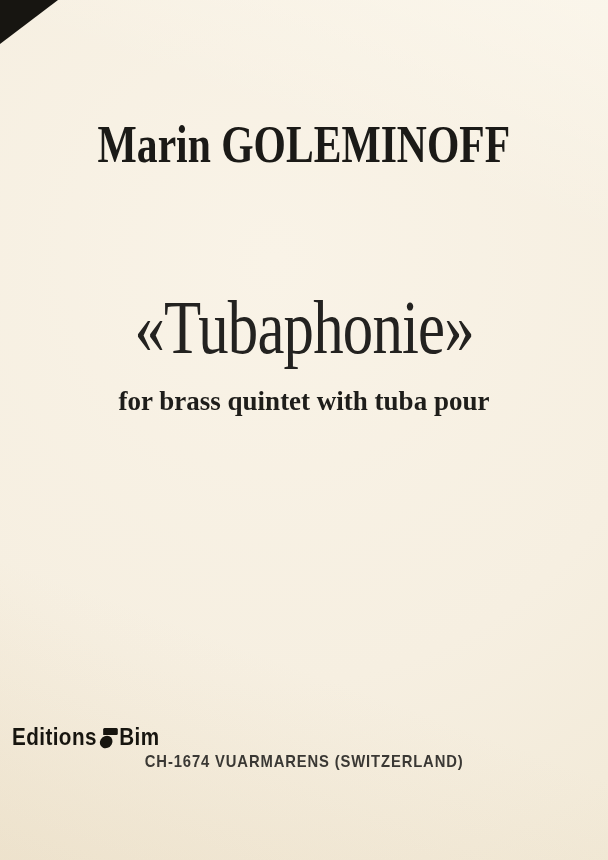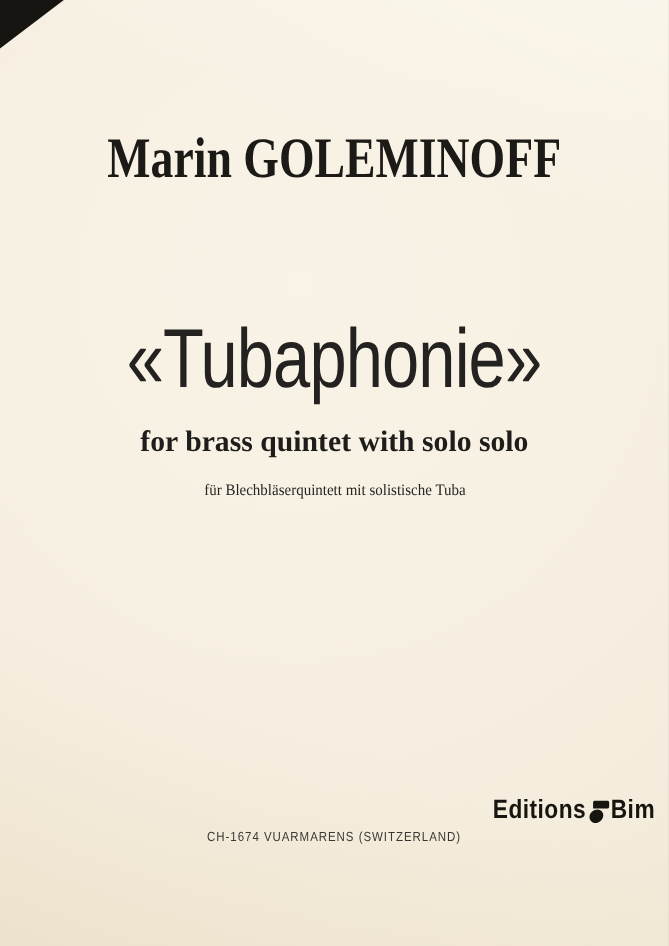--- a/index.html
+++ b/index.html
@@ -44,21 +44,21 @@
     line-height: 52px;
     color: #1b1a17;
   }
   .composer > span {
     display: inline-block;
     transform: scaleX(0.80);
     transform-origin: 50% 50%;
   }
   .main-title {
     top: 287px;
-    font-family: Liberation Sans, sans-serif;
+    font-family: Liberation Serif, serif;
     font-weight: normal;
     font-size: 76px;
     line-height: 80px;
     color: #232220;
   }
   .main-title > span {
     display: inline-block;
     transform: scaleX(0.80);
     transform-origin: 50% 50%;
     letter-spacing: -1px;
@@ -93,21 +93,21 @@
     line-height: 22px;
     font-weight: normal;
     color: #1e1d1a;
   }
   .publisher-row {
     position: absolute;
     top: 722px;
     left: 0;
     width: 608px;
     display: flex;
-    justify-content: flex-end;
+    justify-content: flex-start;
     align-items: flex-start;
   }
   .publisher-row .inner {
     display: flex;
     align-items: flex-start;
     transform: scaleX(0.86);
     transform-origin: 50% 50%;
     font-family: "Liberation Sans", sans-serif;
     font-weight: bold;
     font-size: 24px;
@@ -136,23 +136,23 @@
     left: 0;
     width: 15px;
     height: 12px;
     background: #17150f;
     border-radius: 50%;
     transform: rotate(-18deg);
   }
   .publisher-address {
     top: 753px;
     font-family: "Liberation Sans", sans-serif;
-    font-size: 12px;
+    font-size: 17px;
     line-height: 17px;
-    font-weight: normal;
+    font-weight: bold;
     color: #3a3834;
   }
   .publisher-address > span {
     display: inline-block;
     transform: scaleX(0.87);
     transform-origin: 50% 50%;
     letter-spacing: 1px;
   }
 </style>
 </head>
@@ -163,26 +163,23 @@
   <div class="corner-triangle"></div>
 
   <div class="centered composer">
     <span>Marin GOLEMINOFF</span>
   </div>
 
   <div class="centered main-title">
     <span>«Tubaphonie»</span>
   </div>
 
-  <div class="centered subtitle-en">for brass quintet with solo solo</div>
+  <div class="centered subtitle-en">for brass quintet with tuba pour</div>
 
 
-  <div class="centered subtitle-de">
-    <span>für Blechbläserquintett mit solistische Tuba</span>
-  </div>
 
 
   <div class="publisher-row">
     <div class="inner">
       <span>Editions</span>
       <span class="bim-mark">
         <span class="flag"></span>
         <span class="head"></span>
       </span>
       <span>Bim</span>

